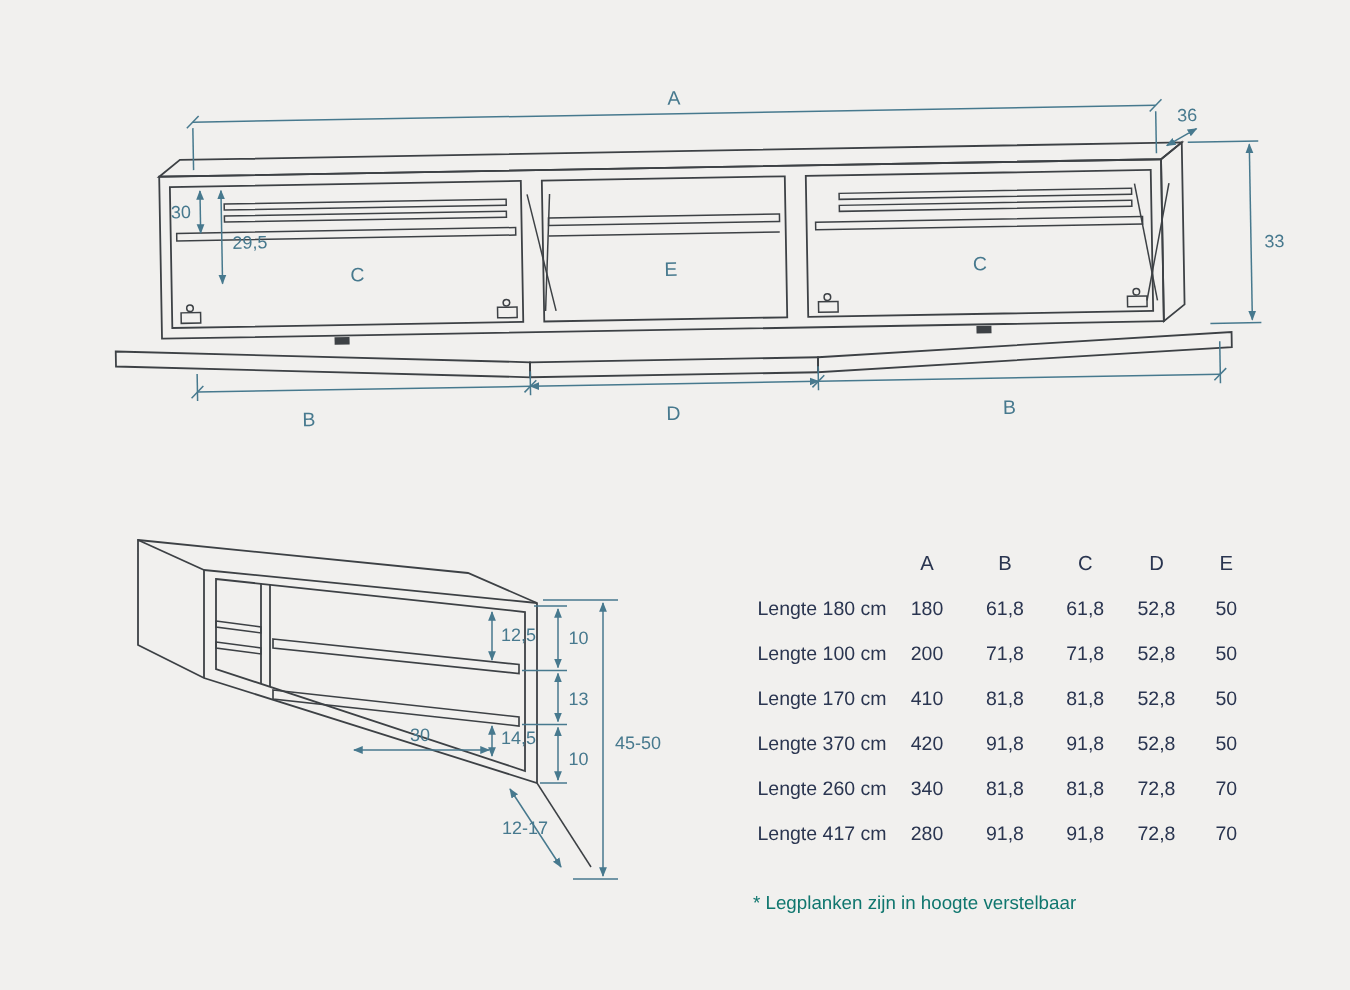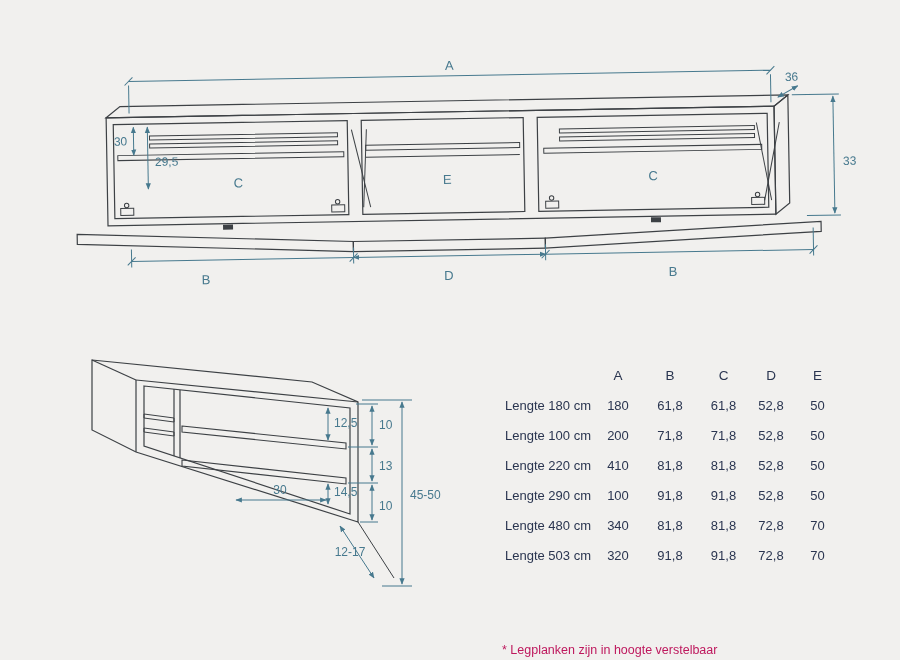--- a/index.html
+++ b/index.html
@@ -18,21 +18,21 @@
   .dim-num { font-size:12px; }
   .spec-table { position:absolute; left:500px; top:360px; width:340px; color:#2a3550; }
   .t-row {
     display:grid;
     grid-template-columns:96px 44px 60px 47px 48px 45px;
     height:30px; align-items:center; font-size:13px;
   }
   .t-cell { text-align:center; }
   .t-label { text-align:center; white-space:nowrap; }
   .t-head .t-cell { font-size:13.5px; }
-  .footnote { position:absolute; left:502px; top:595px; font-size:12.5px; color:#be185d;margin-top:48px; }
+  .footnote { position:absolute; left:502px; top:595px; font-size:12.5px; color:#0f766e; }
 </style>
 </head>
 <body>
 
 <div class="canvas">
 
   <svg class="front-svg" width="900" height="320" viewBox="0 0 900 320">
     <defs>
       <marker id="fa" viewBox="0 0 10 10" refX="9" refY="5" markerWidth="6.5" markerHeight="6.5" orient="auto-start-reverse">
         <path d="M0,1 L10,5 L0,9 z" fill="#47798e"></path>
@@ -226,49 +226,49 @@
     <div class="t-row">
       <div class="t-label">Lengte 100 cm</div>
       <div class="t-cell">200</div>
       <div class="t-cell">71,8</div>
       <div class="t-cell">71,8</div>
       <div class="t-cell">52,8</div>
       <div class="t-cell">50</div>
     </div>
 
     <div class="t-row">
-      <div class="t-label">Lengte 220 cm</div>
+      <div class="t-label">Lengte 170 cm</div>
       <div class="t-cell">410</div>
       <div class="t-cell">81,8</div>
       <div class="t-cell">81,8</div>
       <div class="t-cell">52,8</div>
       <div class="t-cell">50</div>
     </div>
 
     <div class="t-row">
-      <div class="t-label">Lengte 290 cm</div>
-      <div class="t-cell">100</div>
-      <div class="t-cell">91,8</div>
-      <div class="t-cell">91,8</div>
-      <div class="t-cell">52,8</div>
-      <div class="t-cell">50</div>
-    </div>
-
-    <div class="t-row">
-      <div class="t-label">Lengte 480 cm</div>
+      <div class="t-label">Lengte 370 cm</div>
+      <div class="t-cell">420</div>
+      <div class="t-cell">91,8</div>
+      <div class="t-cell">91,8</div>
+      <div class="t-cell">52,8</div>
+      <div class="t-cell">50</div>
+    </div>
+
+    <div class="t-row">
+      <div class="t-label">Lengte 260 cm</div>
       <div class="t-cell">340</div>
       <div class="t-cell">81,8</div>
       <div class="t-cell">81,8</div>
       <div class="t-cell">72,8</div>
       <div class="t-cell">70</div>
     </div>
 
     <div class="t-row">
-      <div class="t-label">Lengte 503 cm</div>
-      <div class="t-cell">320</div>
+      <div class="t-label">Lengte 417 cm</div>
+      <div class="t-cell">280</div>
       <div class="t-cell">91,8</div>
       <div class="t-cell">91,8</div>
       <div class="t-cell">72,8</div>
       <div class="t-cell">70</div>
     </div>
   </div>
 
   <div class="footnote">* Legplanken zijn in hoogte verstelbaar</div>
 
 </div>

